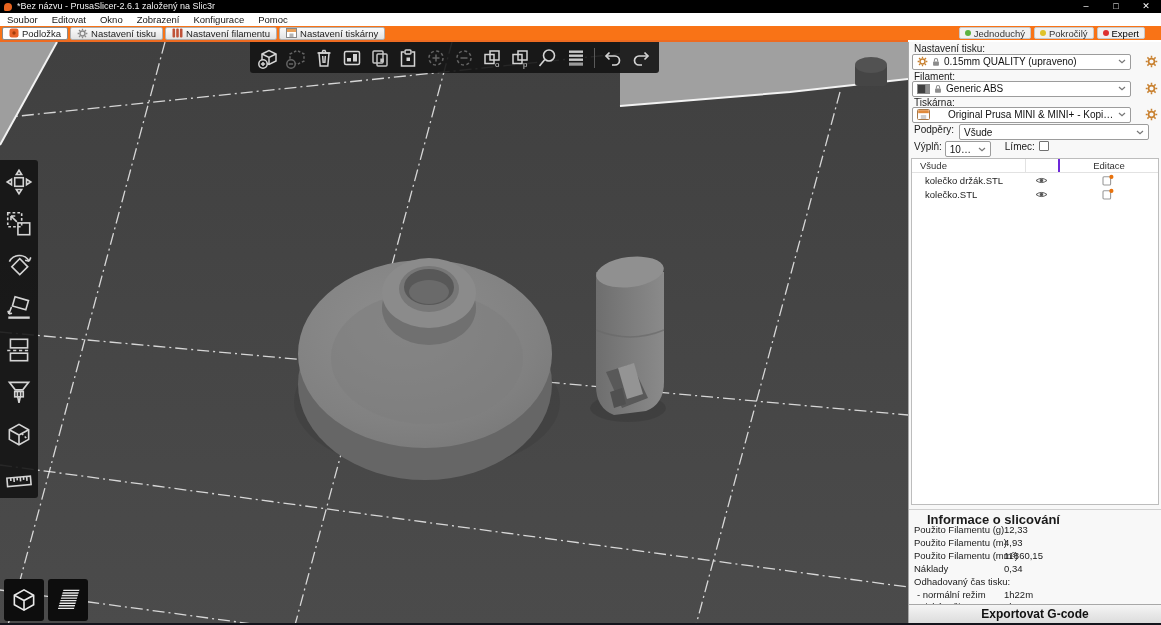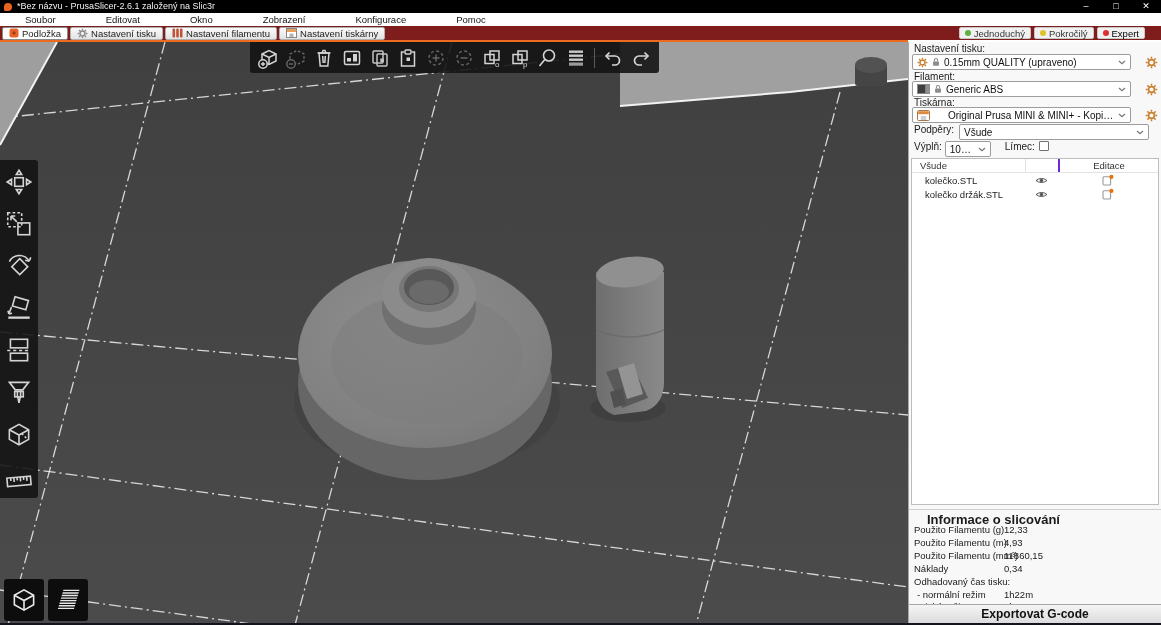--- a/index.html
+++ b/index.html
@@ -8,24 +8,24 @@
   .app{position:relative;width:1161px;height:625px;overflow:hidden;background:#fff}
 
   
   .titlebar{position:absolute;top:0;left:0;right:0;height:13px;background:#000;display:flex;align-items:center;color:#f0f0f0;font-size:9px;line-height:13px}
   .app-logo{width:8px;height:8px;background:#e8641f;border-radius:50% 50% 50% 20%;margin:0 5px 0 4px;flex:none}
   .wincontrols{margin-left:auto;display:flex;height:13px}
   .wc{width:30px;text-align:center;color:#fff;font-size:9px;line-height:13px}
 
   
   .menubar{position:absolute;top:13px;left:0;right:0;height:13px;background:#fff;display:flex;align-items:center;font-size:9.5px;color:#151515}
-  .menu-item{padding:0 25px;line-height:13px}
+  .menu-item{padding:0 7px;line-height:13px}
 
   
-  .tabbar{position:absolute;top:26px;left:0;right:0;height:14px;background:#7f1d1d;display:flex;align-items:center;padding-left:2px;font-size:9.5px}
+  .tabbar{position:absolute;top:26px;left:0;right:0;height:14px;background:#f97316;display:flex;align-items:center;padding-left:2px;font-size:9.5px}
   .tab{display:flex;align-items:center;gap:3px;height:13px;padding:0 6px;background:linear-gradient(#fafafa,#e3e3e3);border:1px solid #b0b0b0;border-radius:2px;margin-right:2px;color:#222;white-space:nowrap}
   .tab.active{background:#fdfdfd;border-color:#8a8a8a}
   .modes{margin-left:auto;display:flex;gap:3px;margin-right:16px}
   .mode{display:flex;align-items:center;gap:3px;height:12px;padding:0 5px;background:#f1f1f1;border:1px solid #c8c8c8;border-radius:2px;color:#333;white-space:nowrap}
   .mode.expert{font-weight:normal;color:#000}
   .dot{width:6px;height:6px;border-radius:50%;flex:none}
   .accentline{position:absolute;top:40px;left:0;width:908px;height:2px;background:#ed6b21}
 
   
   .viewport{position:absolute;top:42px;left:0;width:908px;height:583px;background:#464646;overflow:hidden}
@@ -35,21 +35,21 @@
   .tbtn.dim{opacity:.4}
   .tsep{width:1px;height:20px;background:#5a5a5a;margin:0 3px;flex:none}
   .toolbar-left{position:absolute;top:118px;left:0;width:38px;background:rgba(20,20,20,.9);display:flex;flex-direction:column;align-items:center;padding:5px 0;gap:8px;border-radius:0 3px 3px 0}
   .lbtn{width:34px;height:34px;display:flex;align-items:center;justify-content:center}
   .viewbtns{position:absolute;left:4px;bottom:4px;display:flex;gap:4px}
   .vbtn{width:40px;height:42px;background:#0d0d0d;border-radius:3px;display:flex;align-items:center;justify-content:center}
 
   
   .sidebar{position:absolute;top:42px;left:908px;width:253px;height:583px;background:#f8f8f8;border-left:1px solid #a8a8a8;font-size:10px;color:#1a1a1a}
   .slabel{position:absolute;left:5px;height:10px;line-height:10px;white-space:nowrap}
-  .combo-row{position:absolute;left:3px;right:2px;height:17px;display:flex;align-items:flex-end;gap:13px}
+  .combo-row{position:absolute;left:3px;right:2px;height:17px;display:flex;align-items:center;gap:13px}
   .combo{flex:1;height:16px;background:#fff;border:1px solid #9c9c9c;border-radius:2px;display:flex;align-items:center;padding:0 4px;gap:4px;min-width:0}
   .combo-text{flex:1;white-space:nowrap;overflow:hidden;text-overflow:ellipsis;font-size:10px;color:#111}
   .gear-btn{width:15px;height:15px;display:flex;align-items:center;justify-content:center;background:none;border:none;flex:none}
   .inline-row{position:absolute;display:flex;align-items:flex-start}
   .combo.small{flex:none}
 
   .objects-table{position:absolute;top:116px;left:2px;right:2px;height:347px;background:#fff;border:1px solid #bdbdbd;font-size:9.5px;color:#222}
   .tbl-header{display:flex;height:14px;align-items:center;border-bottom:1px solid #e2e2e2;color:#333}
   .hcol-name{flex:1;padding-left:8px}
   .hcol-eye{width:33px;border-left:1px solid #e2e2e2;height:100%}
@@ -492,45 +492,45 @@
       <span class="checkbox" style="margin-left:4px"></span>
     </div>
 
     <div class="objects-table">
       <div class="tbl-header">
         <span class="hcol-name">Všude</span>
         <span class="hcol-eye"></span>
         <span class="hcol-edit">Editace</span>
       </div>
       <div class="tbl-row">
+        <span class="rcol-name">kolečko držák.STL</span>
+        <span class="rcol-eye">
+          <svg width="13" height="9" viewBox="0 0 13 9" style="color:#555">
+              <use href="#i-eye"></use>
+            </svg>
+        </span>
+        <span class="rcol-edit">
+          <svg width="12" height="12" viewBox="0 0 12 12">
+              <use href="#i-editdoc"></use>
+            </svg>
+        </span>
+      </div>
+      <div class="tbl-row">
         <span class="rcol-name">kolečko.STL</span>
         <span class="rcol-eye">
           <svg width="13" height="9" viewBox="0 0 13 9" style="color:#555">
               <use href="#i-eye"></use>
             </svg>
         </span>
         <span class="rcol-edit">
           <svg width="12" height="12" viewBox="0 0 12 12">
               <use href="#i-editdoc"></use>
             </svg>
         </span>
       </div>
-      <div class="tbl-row">
-        <span class="rcol-name">kolečko držák.STL</span>
-        <span class="rcol-eye">
-          <svg width="13" height="9" viewBox="0 0 13 9" style="color:#555">
-              <use href="#i-eye"></use>
-            </svg>
-        </span>
-        <span class="rcol-edit">
-          <svg width="12" height="12" viewBox="0 0 12 12">
-              <use href="#i-editdoc"></use>
-            </svg>
-        </span>
-      </div>
     </div>
 
     <div class="info">
       <div class="info-title">Informace o slicování</div>
       <div class="info-row">
         <span>Použito Filamentu (g)</span>
         <span class="info-val">12,33</span>
       </div>
       <div class="info-row">
         <span>Použito Filamentu (m)</span>

